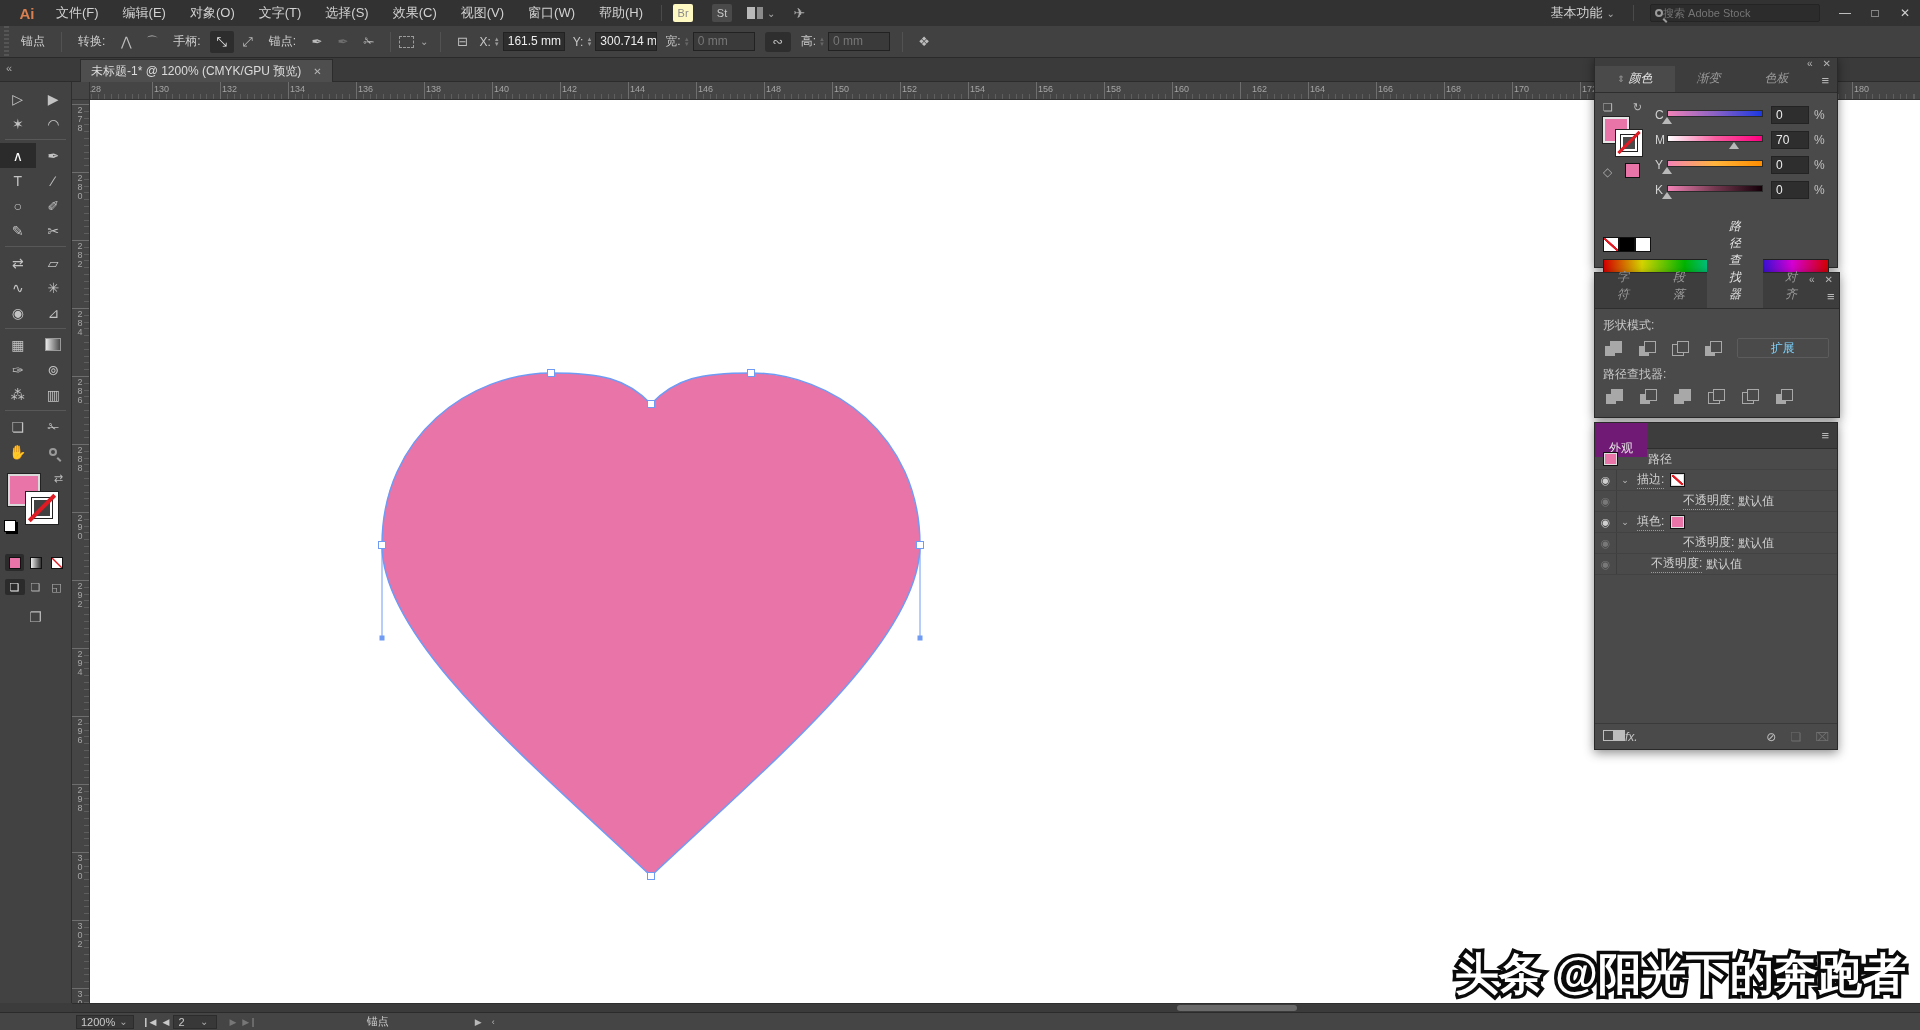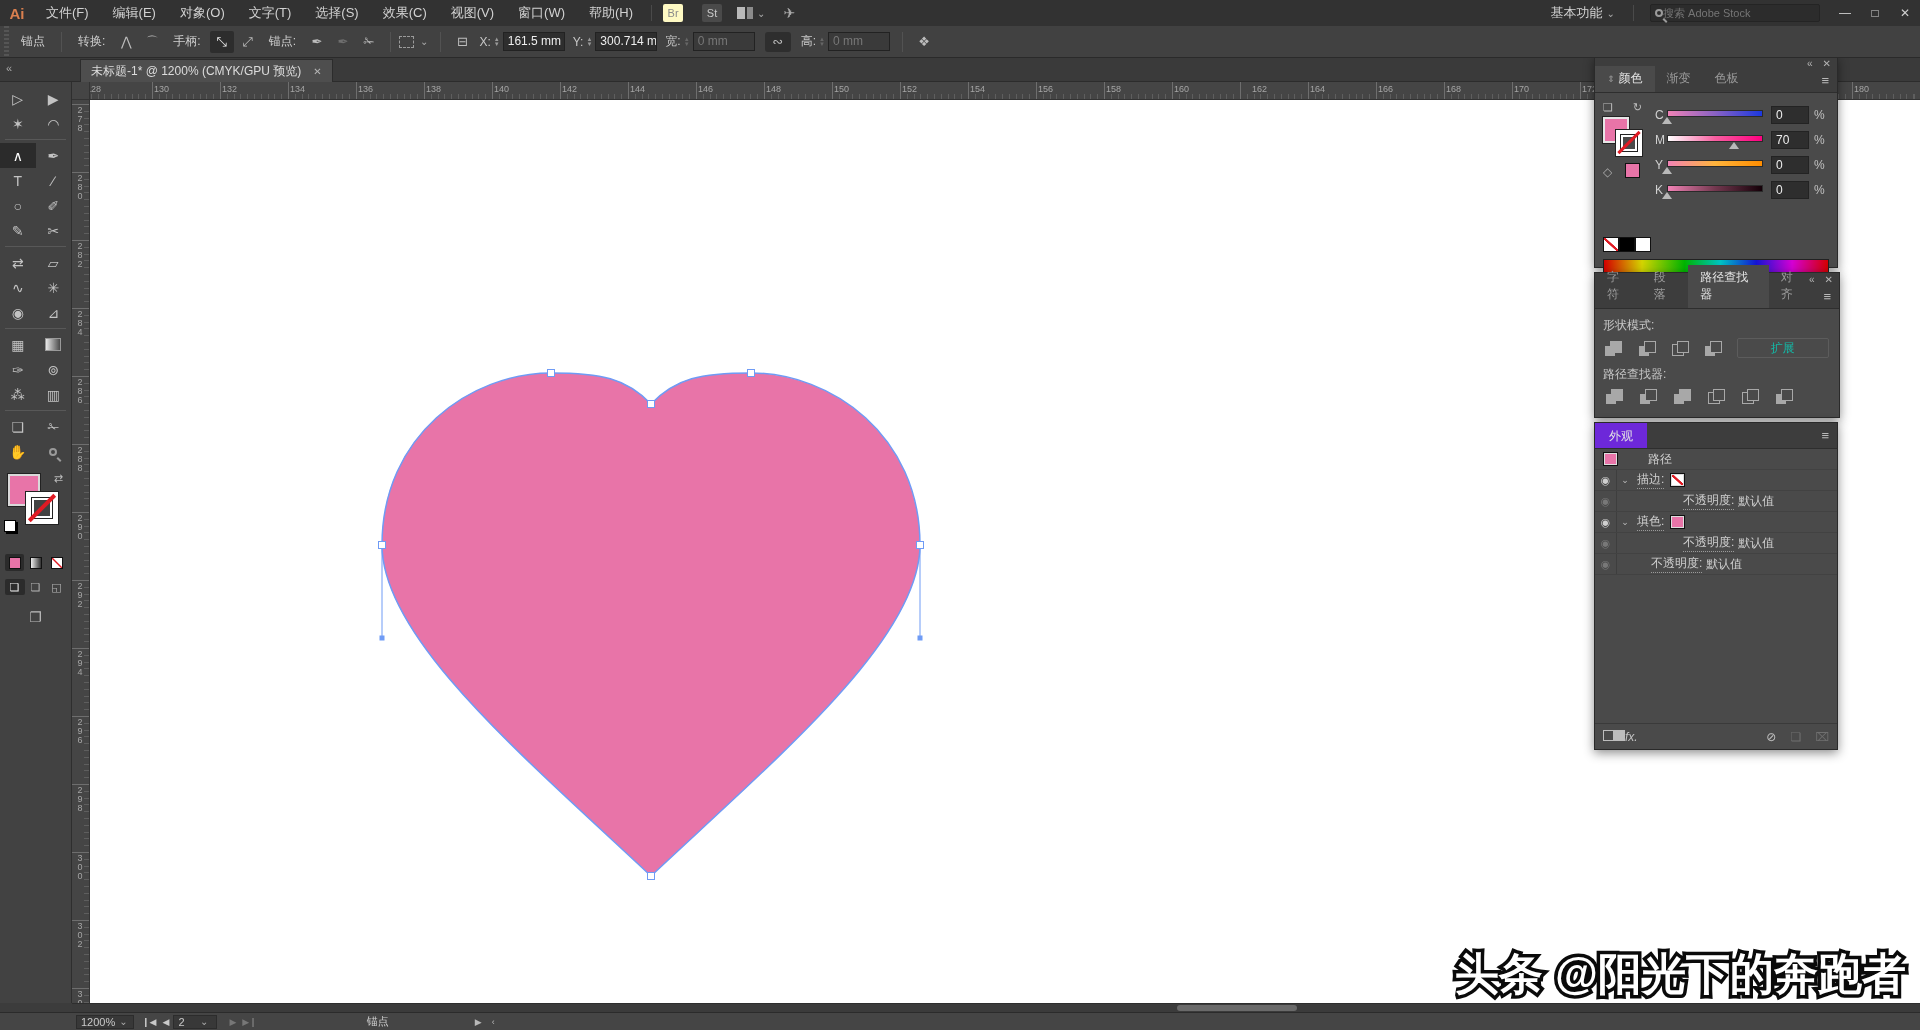--- a/index.html
+++ b/index.html
@@ -4,21 +4,21 @@
 <style>
   * { margin:0; padding:0; box-sizing:border-box; }
   html,body { width:1920px; height:1030px; overflow:hidden; background:#333;
     font-family:"Liberation Sans","DejaVu Sans",sans-serif; }
   #app { position:relative; width:1920px; height:1030px; background:#3c3c3c; color:#d6d6d6; }
 
   
   .menubar { position:absolute; left:0; top:0; width:100%; height:26px; background:#323232;
     display:flex; align-items:center; font-size:13px; color:#d2d2d2; z-index:40; }
   .ai-logo { width:34px; height:26px; display:flex; align-items:center; justify-content:center;
-    color:#d97f4f; font-weight:bold; font-size:15px; }
+    color:#d97f4f; font-weight:bold; font-size:15px;margin-left:10px; }
   .menu-item { padding:0 12px; height:26px; display:flex; align-items:center; cursor:default; }
   .mb-sep { width:1px; height:16px; background:#4a4a4a; margin:0 6px; }
   .mb-btn { min-width:20px; height:18px; margin:0 5px; display:flex; align-items:center; justify-content:center;
     background:#4a4a4a; border-radius:2px; font-size:11px; color:#c9c9c9; padding:0 3px;}
   .mb-btn.dim { color:#8a8a8a; background:#fef9c3; }
   .ws-icon { width:16px; height:12px; margin-left:10px; position:relative; background:#b9b9b9; display:inline-block;}
   .ws-icon::after { content:""; position:absolute; right:-0px; top:0; width:6px; height:12px; border-left:2px solid #323232; background:#8b8b8b;}
   .chev { font-size:10px; color:#aaa; margin:0 4px; }
   .plane { color:#a9a9a9; font-size:14px; margin-left:14px; }
   .mb-right { margin-left:auto; display:flex; align-items:center; }
@@ -102,21 +102,21 @@
     background-size:100% 100%,5px 100%; background-position:0 4px,100% 4px; background-repeat:no-repeat,repeat-y; }
   .vlab { position:absolute; left:3px; font-size:9px; line-height:9px; color:#a5a5a5; text-align:center; width:10px;}
   .page { position:absolute; left:18px; top:18px; right:0; bottom:0; background:#ffffff; overflow:hidden; }
   .page svg.art { position:absolute; left:0; top:0; }
   .watermark-svg { position:absolute; right:10px; bottom:-6px; overflow:visible; }
 
   
   .panel { position:absolute; background:#4a4a4a; border:1px solid #2a2a2a; box-shadow:0 3px 10px rgba(0,0,0,.45); z-index:20; font-size:12px; color:#cfcfcf;}
   .p-header { height:12px; display:flex; justify-content:flex-end; align-items:center; gap:10px; padding:0 6px; background:#3d3d3d; color:#b3b3b3; font-size:10px;}
   .p-tabs { height:24px; background:#3d3d3d; display:flex; align-items:flex-end; border-bottom:1px solid #2e2e2e; }
-  .p-tab { padding:4px 12px 5px; color:#9a9a9a; }
+  .p-tab { padding:4px 22px 5px; color:#9a9a9a;font-style:italic; }
   .p-tab.active { background:#4a4a4a; color:#e4e4e4; }
   .p-menu { margin-left:auto; padding:0 8px 4px; color:#b9b9b9; font-size:13px; }
 
   .panel-color { left:1594px; top:56px; width:244px; height:212px; }
   .cp-body { position:relative; height:100%; }
   .cp-left { position:absolute; left:6px; top:8px; width:52px; }
   .cp-mini-dup { position:absolute; left:2px; top:0; font-size:11px; color:#bbb; }
   .cp-swap { position:absolute; left:32px; top:0; font-size:11px; color:#bbb; }
   .cp-fill { position:absolute; left:2px; top:16px; width:26px; height:26px; background:var(--pink); border:2px solid #e6e6e6; box-shadow:0 0 0 1px #222; }
   .cp-stroke { position:absolute; left:15px; top:29px; width:26px; height:26px; background:#fff; box-shadow:0 0 0 1px #222; }
@@ -145,25 +145,25 @@
   .panel-path { left:1594px; top:272px; width:246px; height:146px; }
   .pf-label { margin:8px 0 4px 8px; color:#c6c6c6; }
   .pf-row { display:flex; align-items:center; margin-left:8px; gap:12px; }
   .pf-btn { width:22px; height:18px; display:flex; align-items:center; justify-content:center; }
   .ovi { position:relative; width:17px; height:15px; display:inline-block; }
   .ovi::before { content:""; position:absolute; left:0; bottom:0; width:10px; height:10px; background:#a8a8a8; }
   .ovi::after { content:""; position:absolute; right:0; top:0; width:10px; height:10px; border:1px solid #a8a8a8; background:#4a4a4a; }
   .ovi.solid::after { background:#a8a8a8; }
   .ovi.hollow::before { background:#4a4a4a; border:1px solid #a8a8a8; }
   .expand-btn { margin-left:auto; margin-right:10px; width:95px; height:20px; border:1px solid #5c5c5c; border-radius:2px;
-    color:#14b8a6; display:flex; align-items:center; justify-content:center; }
+    color:#7dd3fc; display:flex; align-items:center; justify-content:center; }
 
   .panel-appear { left:1594px; top:422px; width:244px; height:328px; }
   .ap-tabs { height:26px; background:#3d3d3d; display:flex; border-bottom:1px solid #2e2e2e; }
-  .ap-tab { padding:5px 14px; background:#6d28d9; color:#e2e2e2; }
+  .ap-tab { padding:17px 14px; background:#701a75; color:#e2e2e2; }
   .ap-list { position:relative; }
   .ap-row { height:21px; display:flex; align-items:center; border-bottom:1px solid #424242; }
   .ap-eye { width:22px; text-align:center; color:#cfcfcf; font-size:11px; border-right:1px solid #3e3e3e; align-self:stretch; display:flex; align-items:center; justify-content:center;}
   .ap-eye.dim { color:#787878; }
   .ap-chev { width:16px; text-align:center; font-size:9px; color:#bdbdbd; }
   .ap-sw { width:15px; height:14px; border:1px solid #111; box-shadow:0 0 0 1px #ddd inset; margin:0 6px; }
   .ap-sw.pink { background:var(--pink); }
   .ap-sw.none { background:linear-gradient(to top right,#fff 42%,#e01b24 45%,#e01b24 55%,#fff 58%); }
   .ap-link { border-bottom:1px dotted #9a9a9a; }
   .ap-text { margin-left:4px; }

